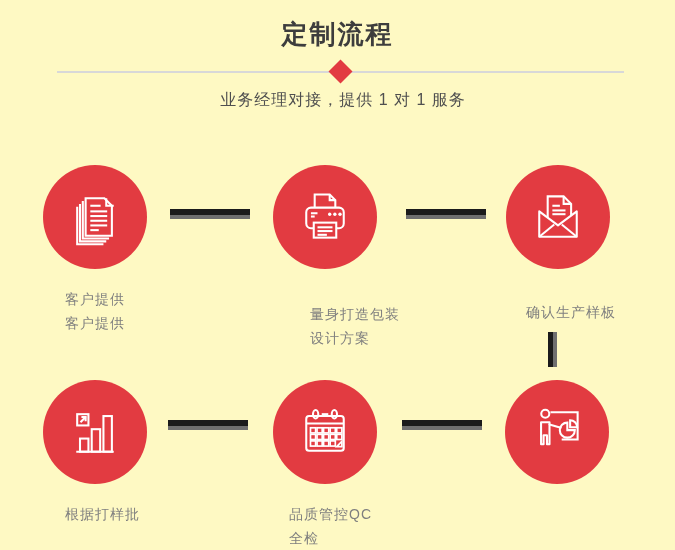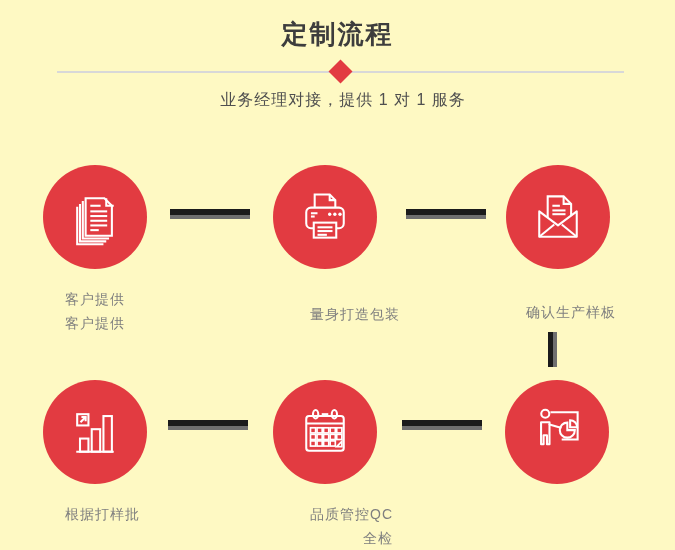--- a/index.html
+++ b/index.html
@@ -28,21 +28,21 @@
              var(--connector-gray,#6f6f6f) 58%, var(--connector-gray,#6f6f6f) 100%); }
   .vconn { position:absolute; width:9px; height:35px;
            background:linear-gradient(to right,
              var(--connector-dark,#1b1b1b) 0%, var(--connector-dark,#1b1b1b) 55%,
              var(--connector-gray,#6f6f6f) 55%, var(--connector-gray,#6f6f6f) 100%); }
 
   
   .c1 { left:43px;  top:165px; }  .c2 { left:273px; top:165px; }  .c3 { left:506px; top:165px; }
   .c4 { left:43px;  top:380px; }  .c5 { left:273px; top:380px; }  .c6 { left:505px; top:380px; }
   .l1 { left:65px;  top:287px; }  .l2 { left:295px; top:302px;margin-left:15px; }  .l3 { left:526px; top:300px; }
-  .l4 { left:65px;  top:502px;text-align:right; }  .l5 { left:310px; top:502px;text-align:right; }  .l6 { left:526px; top:502px; }
+  .l4 { left:65px;  top:502px;text-align:right; }  .l5 { left:289px; top:502px; }  .l6 { left:526px; top:502px; }
   .k1 { left:170px; top:209px; }  .k2 { left:406px; top:209px; }
   .k3 { left:168px; top:420px; }  .k4 { left:402px; top:420px; }
   .kv { left:548px; top:332px; }
 </style>
 </head>
 <body>
 
 <div class="page">
 
   <h1 class="title">定制流程</h1>
@@ -83,20 +83,21 @@
       <path d="M17 28 h7"></path>
       <path d="M17 31.5 h4"></path>
       <rect x="20" y="38" width="24" height="16" fill="#e23b41"></rect>
       <path d="M24 43 h16"></path>
       <path d="M24 47 h16"></path>
       <path d="M24 51 h10"></path>
     </svg>
   </div>
   <div class="step-label l2">
     <div>量身打造包装</div>
+    <div>设计方案</div>
   </div>
 
   <div class="hconn k2"></div>
 
   <div class="circle c3">
     <svg viewBox="0 0 64 64" stroke="#fff" fill="none" stroke-width="2.2">
       <path d="M21 33 V10 h17 l8 8 v15"></path>
       <path d="M38 10 v8 h8"></path>
       <path d="M26 20 h8"></path>
       <path d="M26 25 h14"></path>

